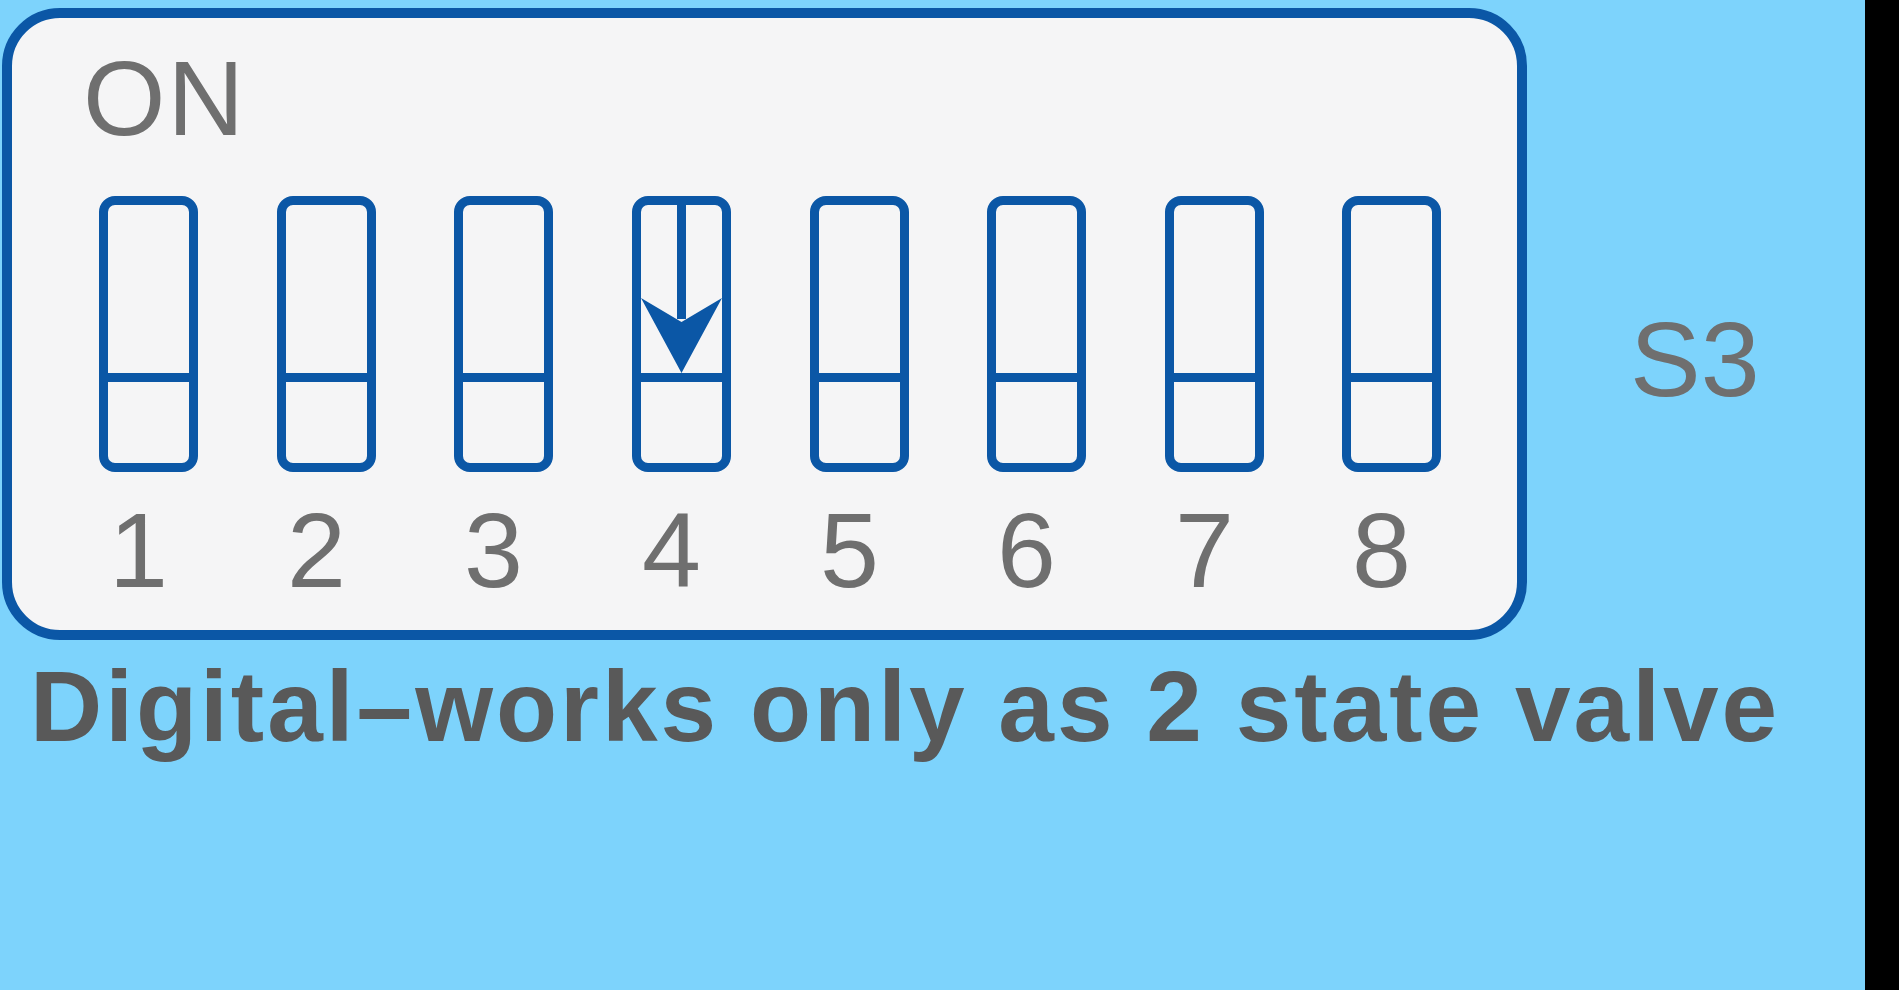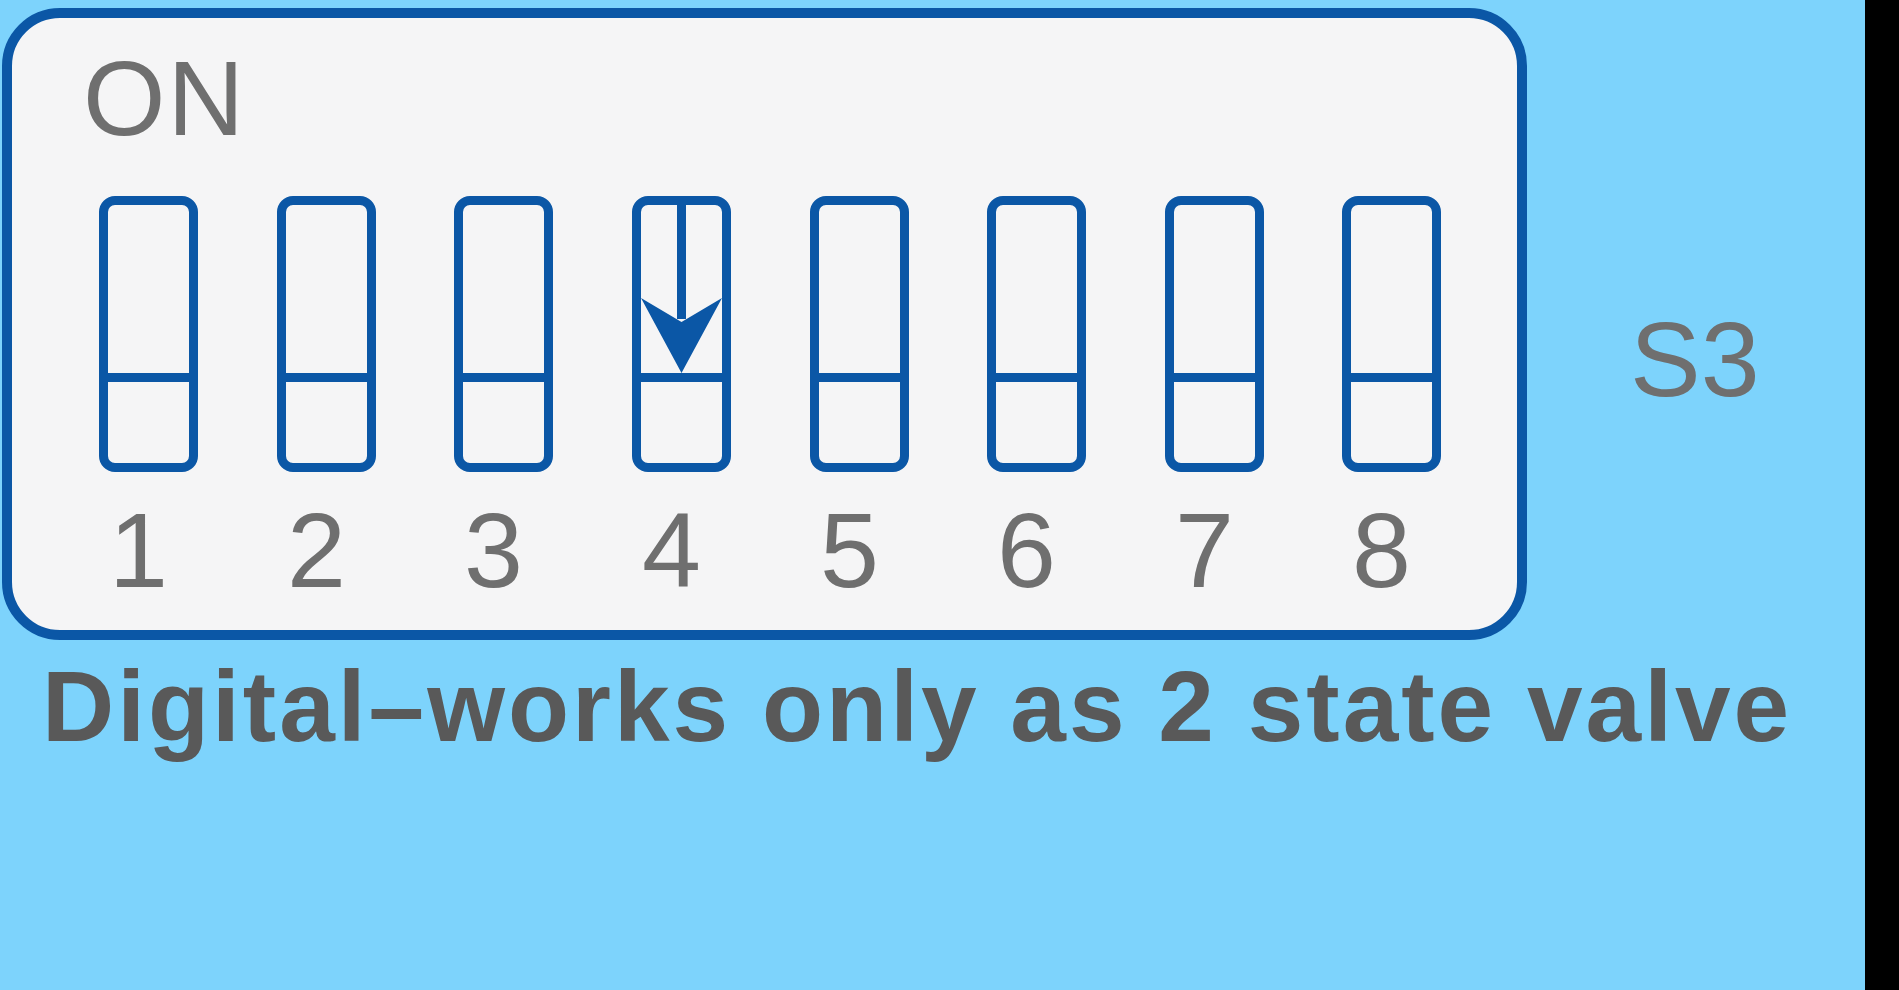--- a/index.html
+++ b/index.html
@@ -105,21 +105,20 @@
   
   .caption-line {
     position: absolute;
     left: 30px;
     font-weight: bold;
     font-size: 100px;
     line-height: 1;
     letter-spacing: 3px;
     color: #595959;
     white-space: nowrap;
-    margin-left: 12px;
   }
   .caption-line1 { top: 656px; }
   .caption-line2 { top: 810px; }
 </style>
 </head>
 <body>
 
 <div class="stage">
 
   <div class="panel">

